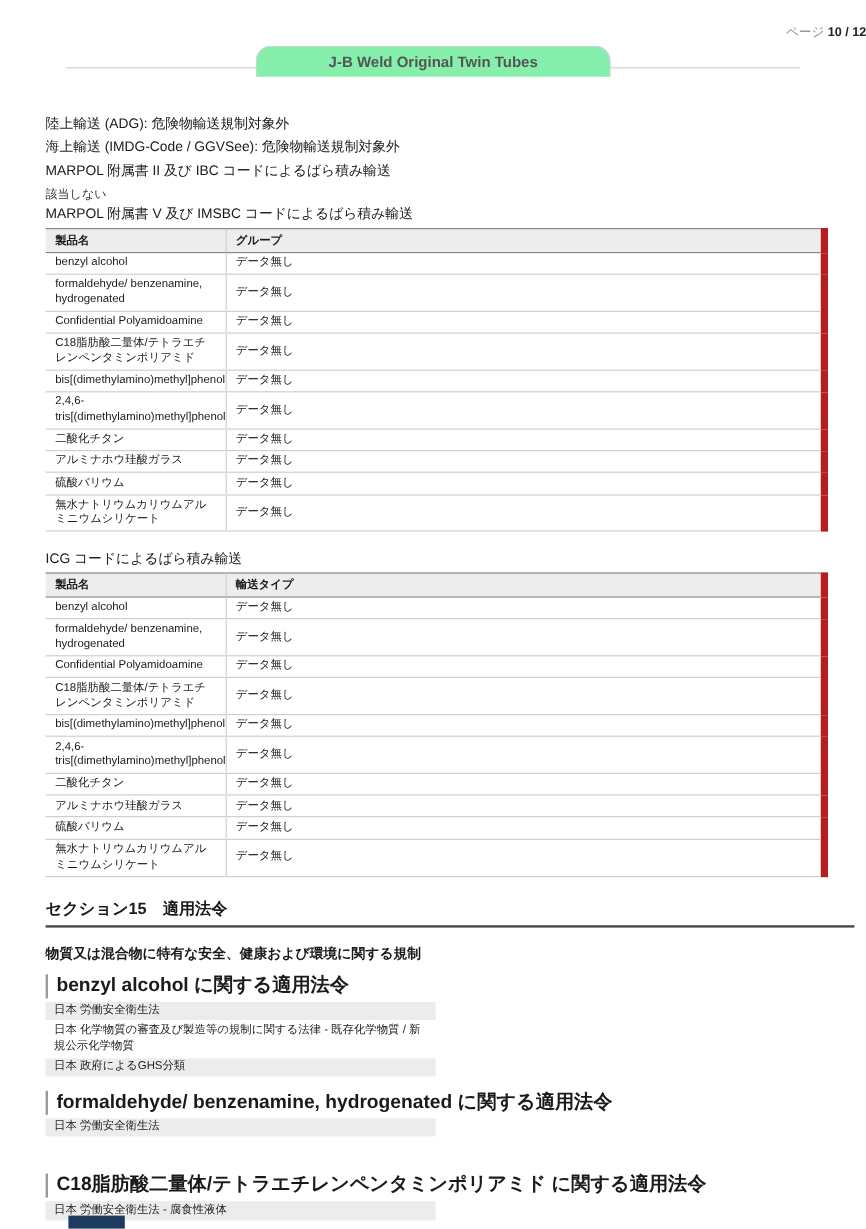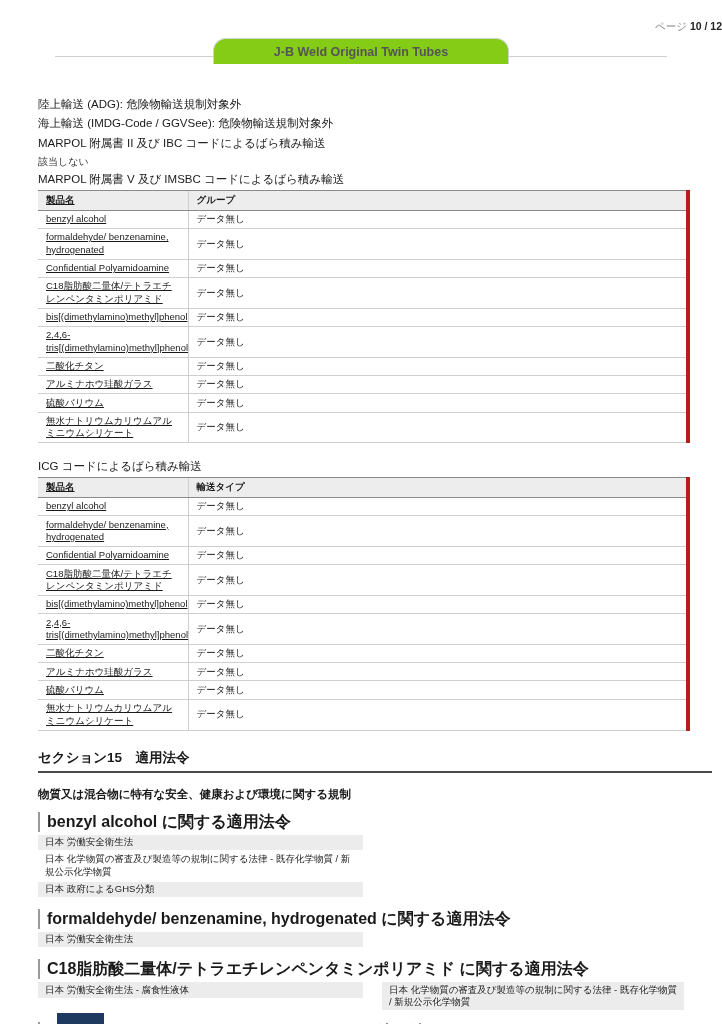--- a/index.html
+++ b/index.html
@@ -17,21 +17,21 @@
     text-align:right; font-size:10.5px;
   }
   .page-indicator .lbl { color:#8d8d8d; }
   .page-indicator .val { color:#222; font-weight:bold; }
   .head-rule {
     position:absolute; top:56px; left:55px; right:55px;
     border-top:1px solid #cfcfcf; z-index:0;
   }
   .title-tab {
     position:absolute; top:38px; left:50%; transform:translateX(-50%);
-    width:296px; height:26px; background:#84cc16;
+    width:296px; height:26px; background:#86efac;
     border:1px solid #d2d2d2; border-bottom:none;
     border-radius:13px 13px 0 0; z-index:1;
     display:flex; align-items:center; justify-content:center;
   }
   .title-tab .doc-title { font-size:12.5px; font-weight:bold; color:#555; }
 
   
   .content { position:absolute; top:97px; left:38px; width:646px; }
 
   .bold-line { font-size:11.5px; font-weight:normal; line-height:1.25; margin-bottom:5px; }
@@ -40,37 +40,37 @@
   table.data { border-collapse:collapse; width:652px; margin-top:3px; table-layout:fixed; }
   table.data th {
     background:#ededed; text-align:left; font-size:9.5px; font-weight:bold;
     padding:3px 8px; border-top:1px solid #8a8a8a; border-bottom:1px solid #8a8a8a;
   }
   table.data td {
     font-size:9.5px; line-height:1.3; padding:2.5px 8px;
     border-bottom:1px solid #cfcfcf; vertical-align:middle;
   }
   table.data th + th, table.data td + td { border-left:1px solid #cfcfcf; }
-  table.data th:last-child, table.data td:last-child { border-right:4px solid #b91c1c; }
-  table.data .c1 { width:150px;text-decoration:underline; }
+  table.data th:last-child, table.data td:last-child { border-right:6px solid #b91c1c; }
+  table.data .c1 { width:150px; }
 
   .gap-lg { height:16px; }
 
   .sec-title {
     font-size:13.5px; font-weight:bold; padding-bottom:4px; margin-top:18px;
     border-bottom:2px solid #4a4a4a; width:674px;
   }
   .sec-subtitle { font-size:11.5px; font-weight:bold; margin:14px 0 10px; }
 
   .reg-group { margin-bottom:10px; }
   .group-heading {
     font-size:16px; font-weight:bold; line-height:1.25;
     border-left:2px solid #9a9a9a; padding-left:7px; margin-bottom:3px;
   }
-  .reg-grid { display:flex; gap:19px; align-items:flex-start; }
+  .reg-grid { display:flex; gap:19px; align-items:flex-start;flex-direction:column; }
   .reg-col-left { width:325px; flex:none; }
   .reg-col-right { width:302px; flex:none; }
   .reg-item {
     font-size:9.5px; line-height:1.3; padding:1.5px 7px; margin-bottom:2px;
     color:#222;
   }
   .reg-col-left > .reg-item:nth-of-type(odd),
   .reg-col-right > .reg-item:nth-of-type(odd) { background:#ececec; }
 
   .footer-logo-fragment {

